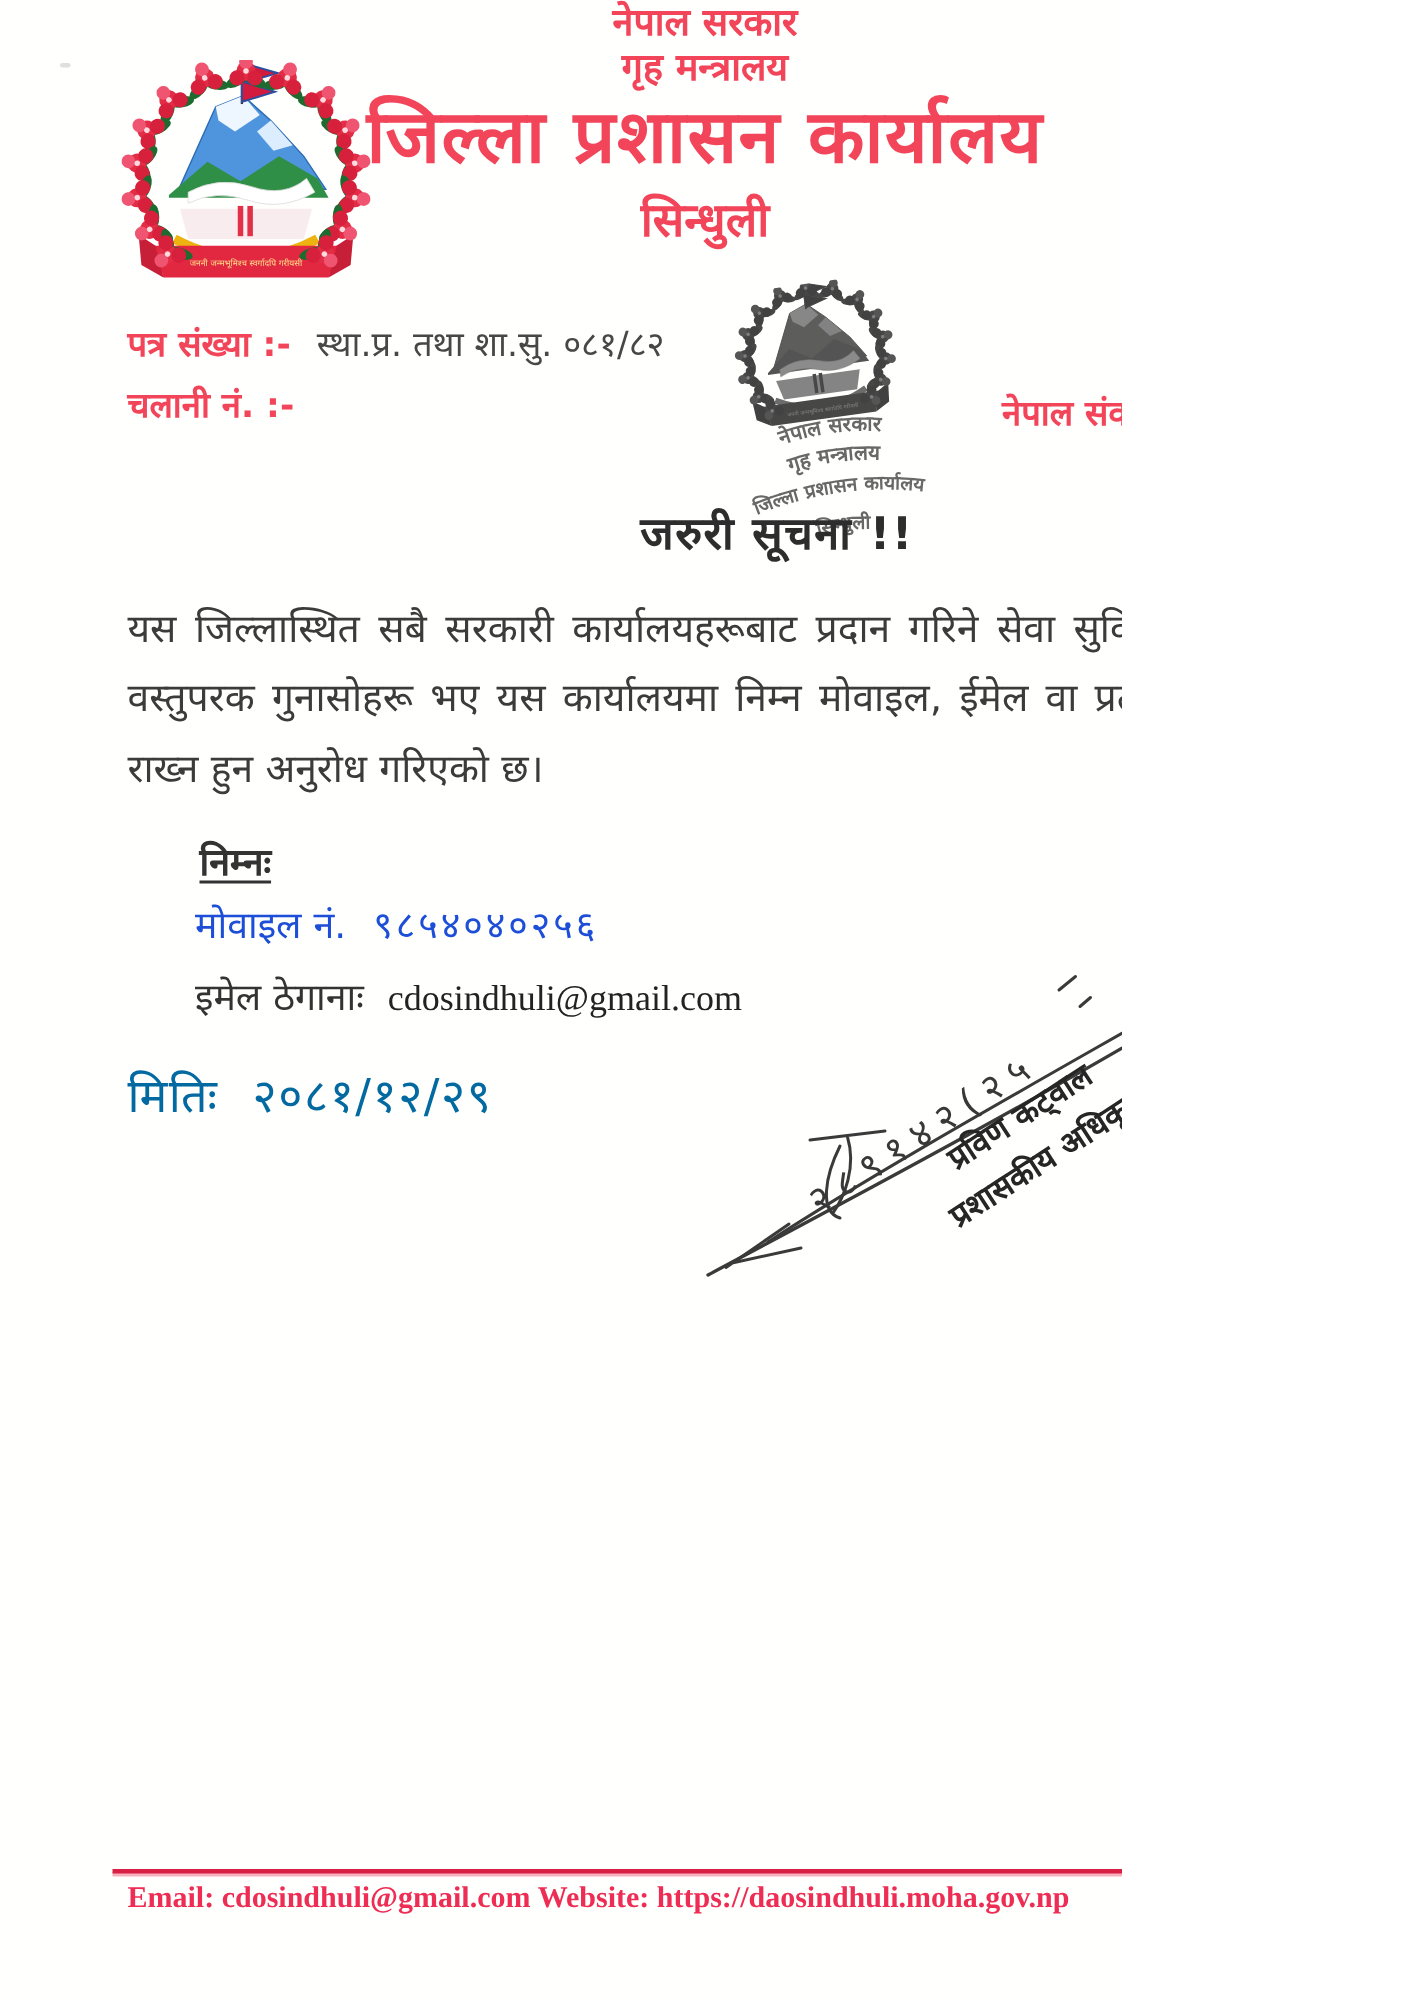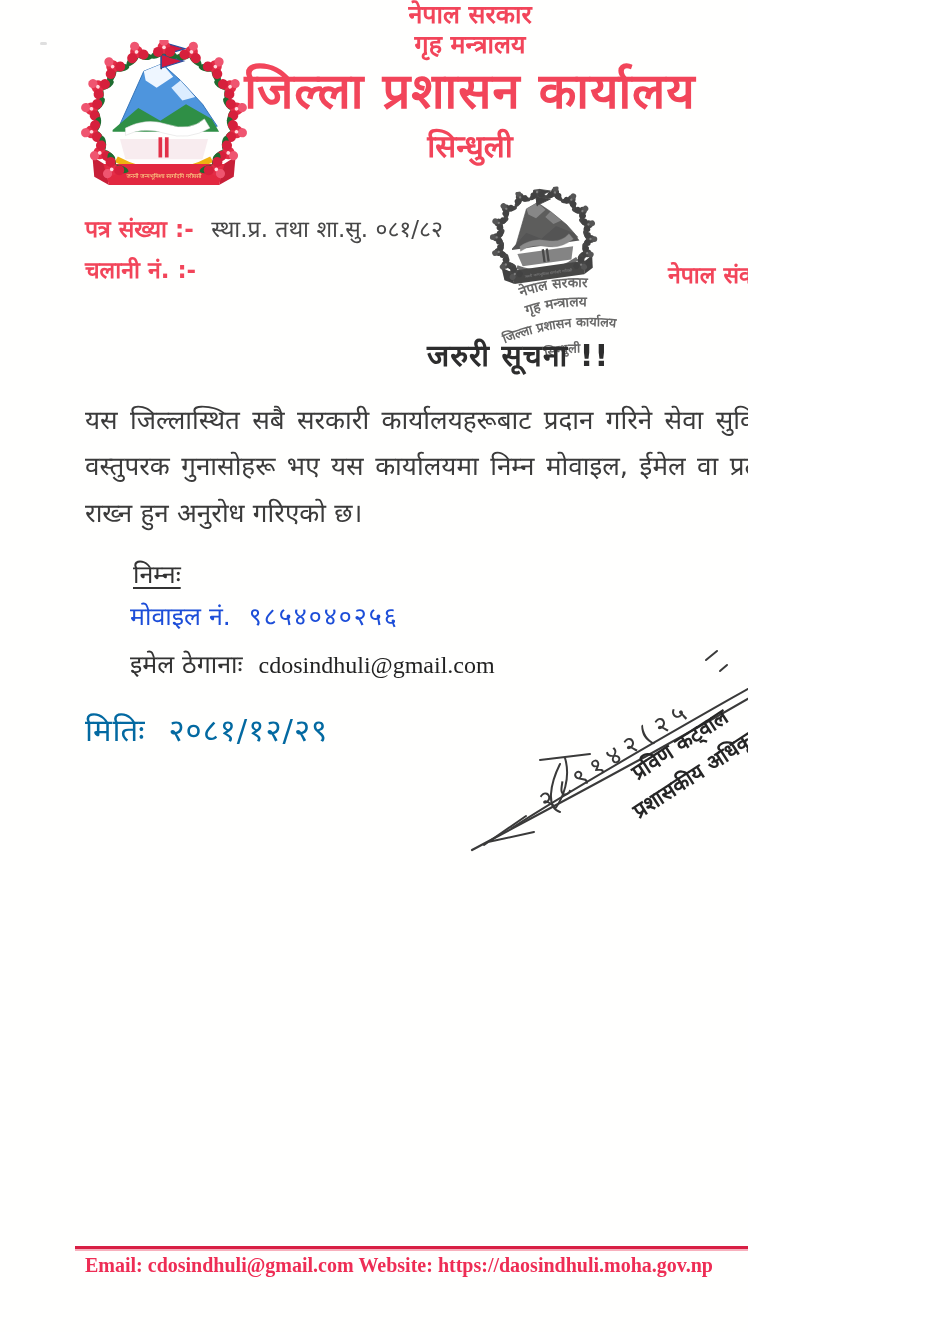--- a/index.html
+++ b/index.html
@@ -22,21 +22,21 @@
   .letter-no{left:85px;top:212px;}
   .chalani{left:85px;top:253px;}
   .sambat{left:668px;top:258px;}
   
   .stamp{left:444px;top:188px;width:216px;height:178px;transform:rotate(-8deg);opacity:.92;}
   .stamp-emblem{filter:grayscale(1) brightness(.42) contrast(1.25);opacity:.82;}
   .stamp text{fill:#454545;font-weight:bold;opacity:.88;}
   
   .notice-title{left:0;top:334px;width:940px;text-align:center;font-size:30px;font-weight:bold;color:#2d2d2d;letter-spacing:1px;padding-left:48px;}
   .notice-body{left:85px;top:397px;width:822px;font-size:26px;line-height:1.78;color:#3b3b3b;text-align:justify;}
-  .list-head{left:133px;top:556px;font-size:25px;font-weight:normal;color:#333;text-decoration:underline;text-underline-offset:4px;}
+  .list-head{left:133px;top:556px;font-size:25px;font-weight:bold;color:#333;text-decoration:underline;text-underline-offset:4px;}
   .mobile-line{left:130px;top:598px;font-size:25px;color:#1d4ed8;}
   .email-line{left:130px;top:646px;font-size:25px;color:#333;}
   .email-value{font-family:"Liberation Serif",serif;font-size:24px;color:#222;margin-left:8px;}
   .date-line{left:85px;top:708px;font-size:31px;color:#0369a1;letter-spacing:1px;}
   
   .sign-svg{left:468px;top:612px;width:410px;height:250px;}
   .officer-stamp{left:596px;top:726px;width:186px;text-align:center;transform:rotate(-33deg);
     font-size:21px;font-weight:bold;color:#262626;line-height:1.55;}
   
   .footer-rule{left:75px;top:1246px;width:830px;height:3px;background:#d81f44;box-shadow:0 2px 0 rgba(240,80,110,.45);}

